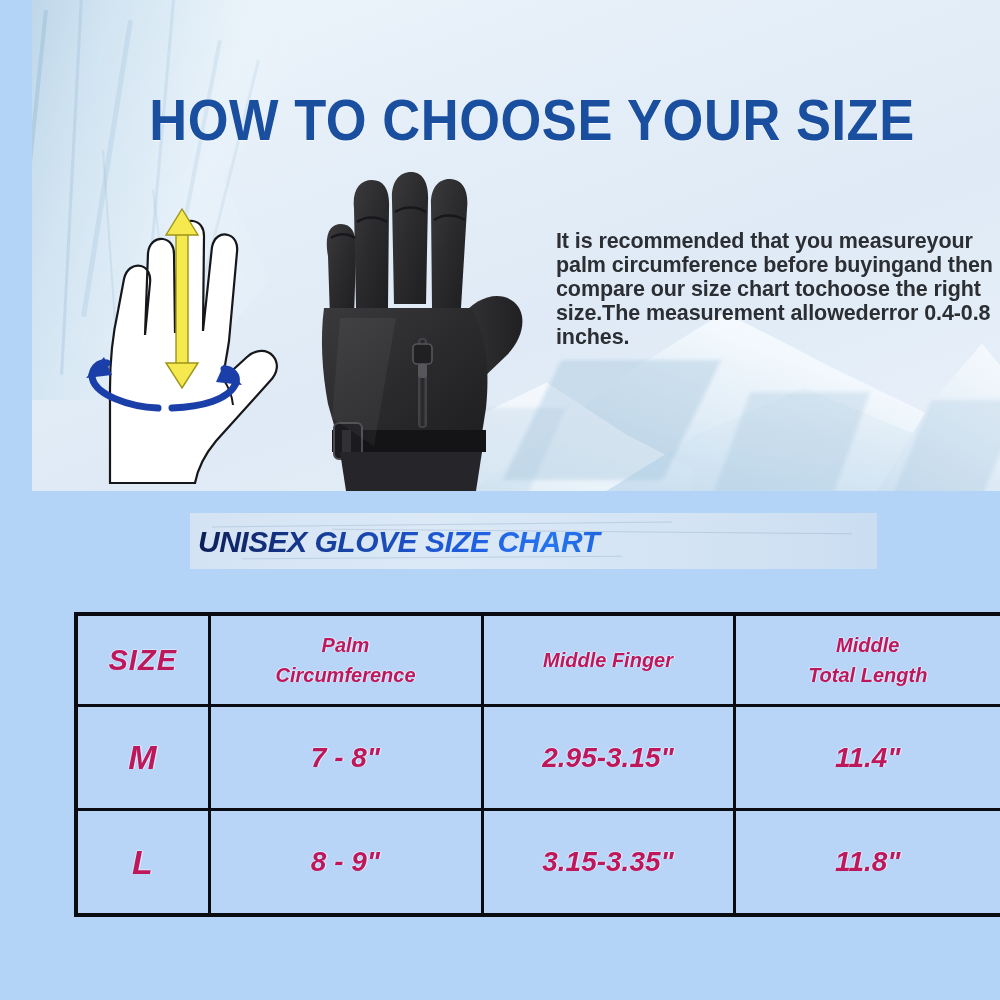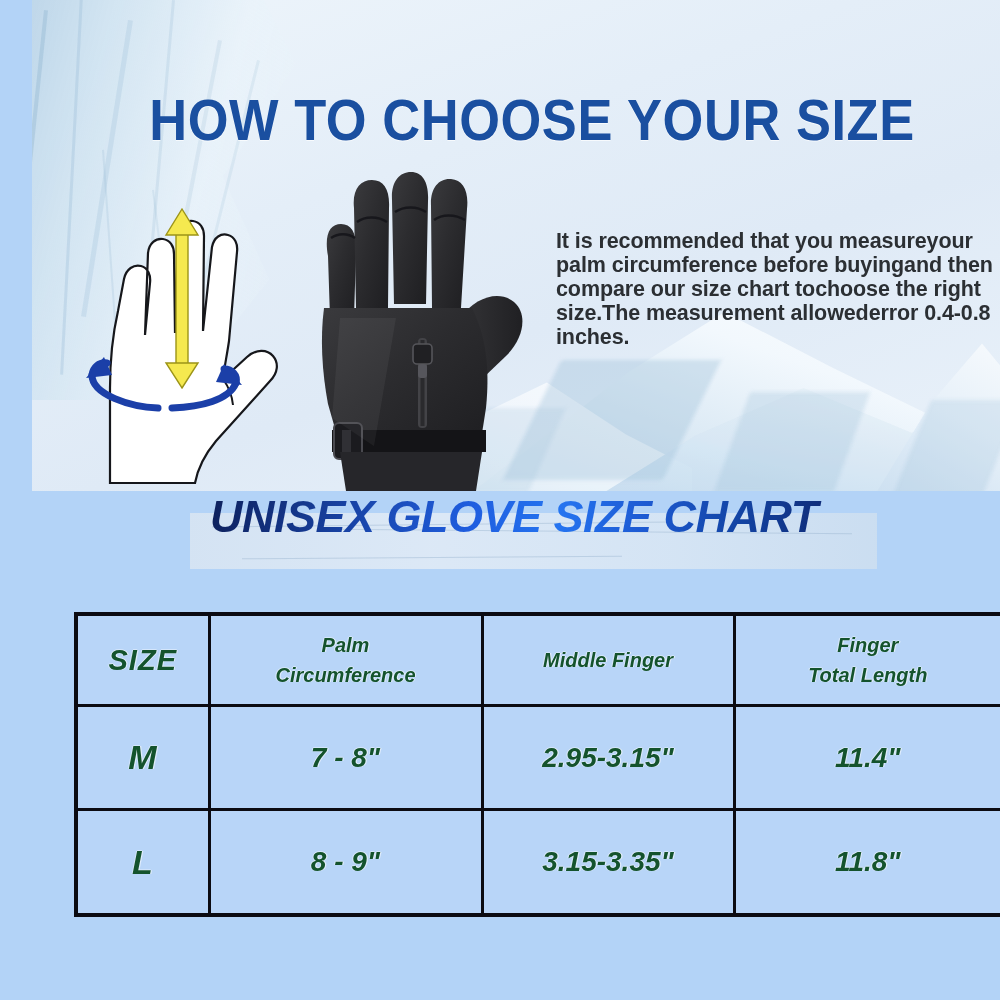--- a/index.html
+++ b/index.html
@@ -105,44 +105,44 @@
       rgba(223,234,246,.92) 35%,
       rgba(216,230,244,.9) 70%,
       rgba(206,223,240,.88) 100%);
   }
   .band-line{position:absolute;height:1px;background:rgba(160,186,212,.5);}
   .band-line.l1{left:180px;top:524px;width:460px;transform:rotate(-.6deg);}
   .band-line.l2{left:300px;top:531px;width:520px;transform:rotate(.5deg);}
   .band-line.l3{left:210px;top:557px;width:380px;transform:rotate(-.4deg);}
 
   .chart-heading{
-    position:absolute;left:158px;top:490px;width:690px;height:54px;
+    position:absolute;left:158px;top:515px;width:690px;height:54px;
     display:flex;align-items:center;
-    font-size:45px;font-weight:bold;font-style:italic;
+    font-size:30px;font-weight:bold;font-style:italic;
     letter-spacing:-.5px;white-space:nowrap;
     background:linear-gradient(95deg,
       #0c1c52 0%, #12307e 12%, #1a49b2 26%, #1f5ee0 40%,
       #2574f0 52%, #1d5ad2 64%, #1346a8 76%, #102f7d 88%, #0a1744 100%);
     -webkit-background-clip:text;background-clip:text;
     -webkit-text-fill-color:transparent;color:transparent;
-    padding-left:20px;
+    padding-left:8px;
   }
 
   
   .size-table{
     position:absolute;left:42px;top:612px;width:926px;height:305px;
     border-collapse:collapse;
     table-layout:fixed;
     border:4px solid #0b0b12;
     background:#b8d5f8;
   }
   .size-table td,.size-table th{
     border:3px solid #0b0b12;
     text-align:center;vertical-align:middle;
-    color:#14532d;
+    color:#be185d;
     font-style:italic;font-weight:bold;
     text-shadow:
        1.2px 0 0 rgba(255,255,255,.55),
       -1.2px 0 0 rgba(255,255,255,.35),
        0 -1.2px 0 rgba(255,255,255,.4);
     background:#b8d5f8;
     padding:0;
   }
   .size-table thead th{height:88px;font-size:20px;line-height:30px;}
   .size-table thead th.c-size{font-size:29px;letter-spacing:1px;}
@@ -283,21 +283,21 @@
     </colgroup>
     <thead>
       <tr>
         <th class="c-size">SIZE</th>
         <th>
           <span>Palm</span><br>
           <span>Circumference</span>
         </th>
         <th>Middle Finger</th>
         <th>
-          <span>Finger</span><br>
+          <span>Middle</span><br>
           <span>Total Length</span>
         </th>
       </tr>
     </thead>
     <tbody>
       <tr>
         <td class="c-size">M</td>
         <td>7 - 8"</td>
         <td>2.95-3.15"</td>
         <td>11.4"</td>

